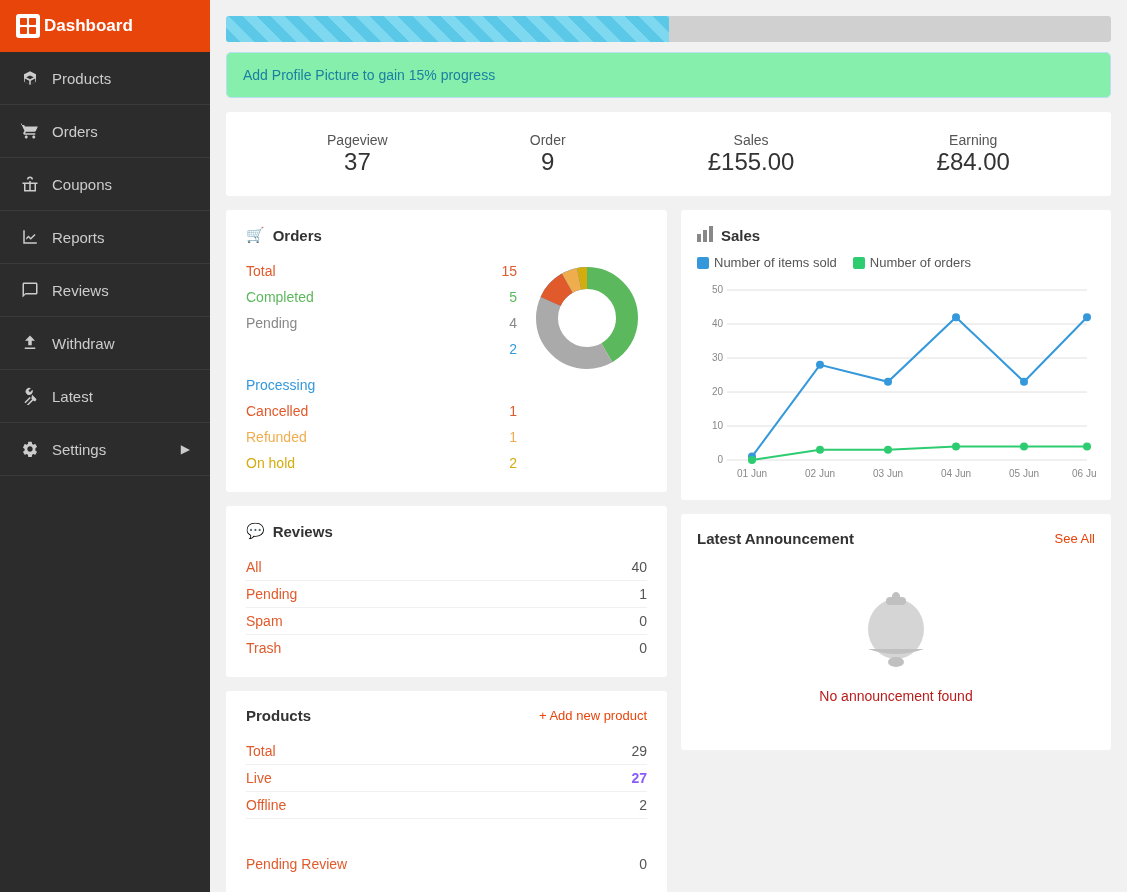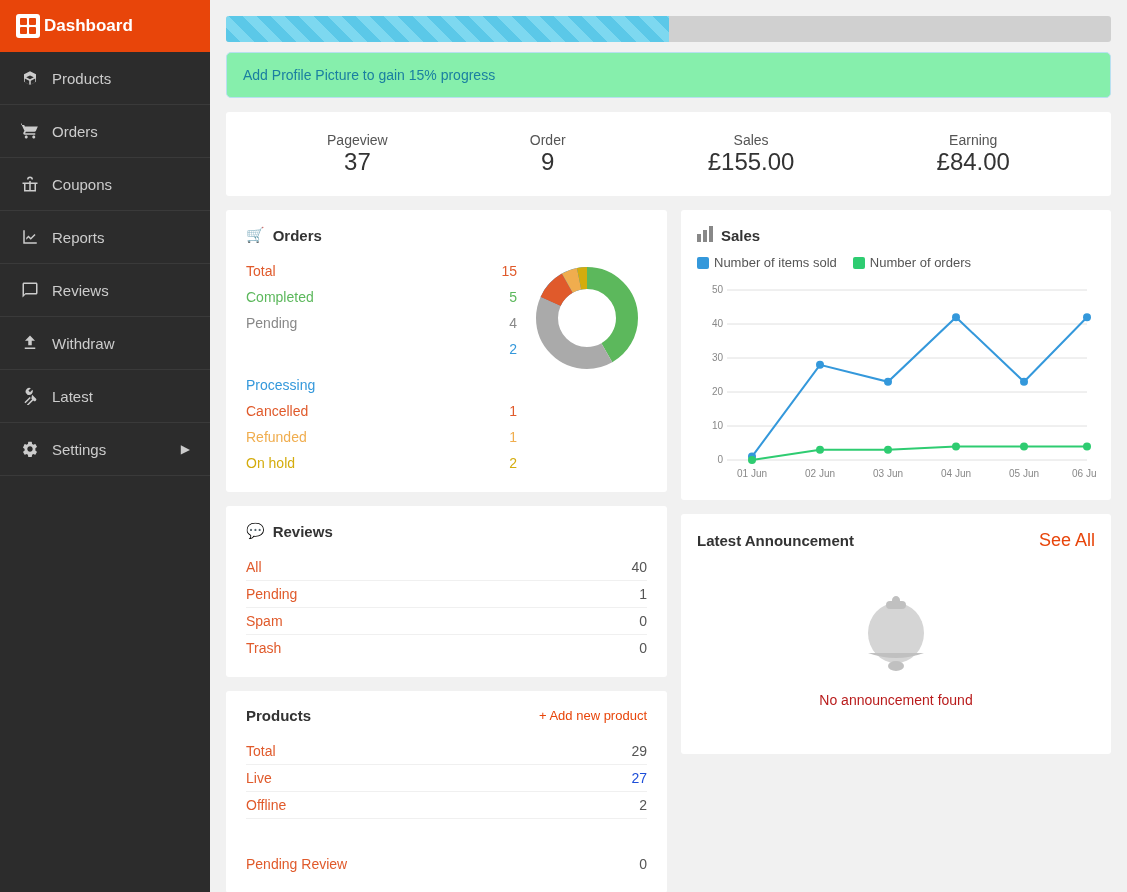--- a/index.html
+++ b/index.html
@@ -188,21 +188,21 @@
       padding: 16px;
       min-height: 200px;
     }
     .announcement-header {
       display: flex;
       justify-content: space-between;
       align-items: center;
       margin-bottom: 10px;
     }
     .announcement-title { font-size: 15px; font-weight: bold; color: #333; }
-    .see-all { color: #e8450a; font-size: 18px; cursor: pointer; }
+    .see-all { color: #e8450a; font-size: 13px; cursor: pointer; }
     .no-announcement {
       display: flex;
       flex-direction: column;
       align-items: center;
       justify-content: center;
       padding: 30px 0;
       color: #bbb;
     }
     .bell-icon-wrap { margin-bottom: 12px; }
   </style>
@@ -413,21 +413,21 @@
           <span class="products-title">Products</span>
           <span class="add-product-link">+ Add new product</span>
         </div>
         <div id="products-list">
             <div class="product-row">
               <span style="color:#e05a2b;">Total</span>
               <span style="color:#555;">29</span>
             </div>
             <div class="product-row">
               <span style="color:#e05a2b;">Live</span>
-              <span style="color:#1d4ed8;">27</span>
+              <span style="color:#8b5cf6;font-weight:bold;">27</span>
             </div>
             <div class="product-row">
               <span style="color:#e05a2b;">Offline</span>
               <span style="color:#555;">2</span>
             </div>
             <div class="product-row">
               <span style="color:#e05a2b;">Pending Review</span>
               <span style="color:#555;">0</span>
             </div>
           </div>

